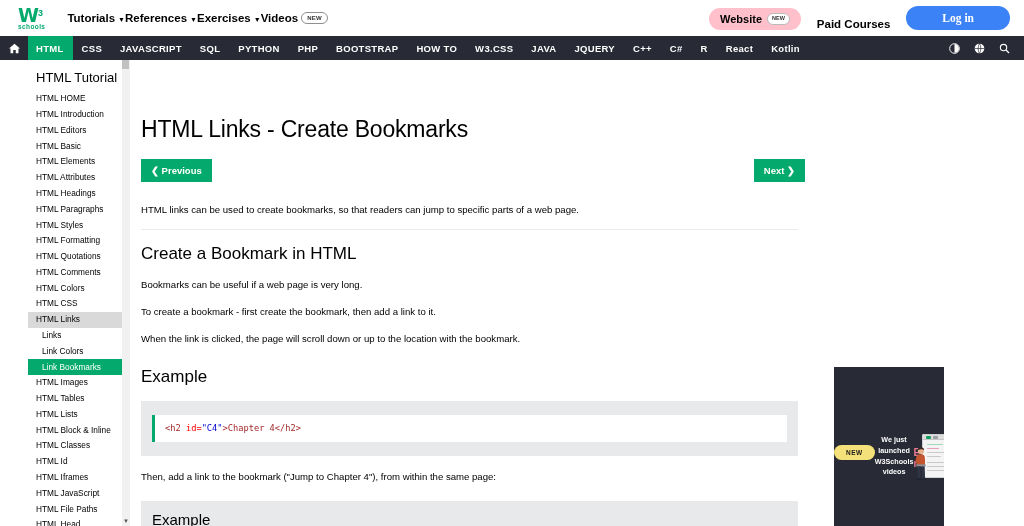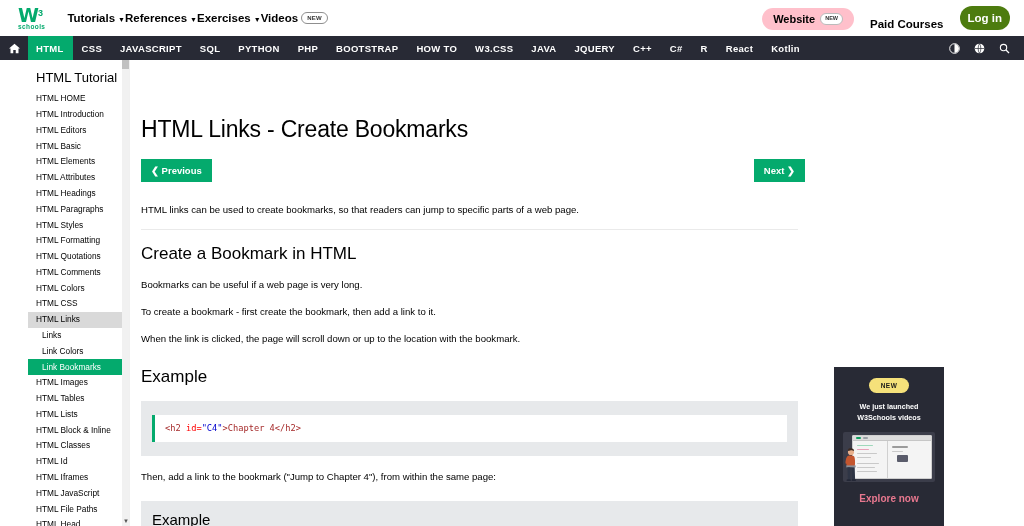--- a/index.html
+++ b/index.html
@@ -46,22 +46,22 @@
     background: #ffc0cb; border-radius: 14px; padding: 5px 11px;
     display: flex; align-items: center; gap: 5px;
     font-size: 11px; font-weight: bold; color: #000; cursor: pointer;
   }
   .badge-new-white {
     background: #fff; border: 1px solid #bbb; border-radius: 8px;
     font-size: 5.5px; padding: 2px 4px; font-weight: bold; color: #333; line-height: 1;
   }
   .paid-courses { font-size: 11.5px; font-weight: bold; color: #000; cursor: pointer; }
   .btn-login {
-    background: #4d7c0f; color: #fff; border-radius: 14px;
-    padding: 6px 8px; font-size: 11.5px; font-weight: bold; cursor: pointer;
+    background: #3b82f6; color: #fff; border-radius: 14px;
+    padding: 6px 36px; font-size: 11.5px; font-weight: bold; cursor: pointer; font-family: Liberation Serif, serif;
   }
 
   
   .mainnav {
     height: 24px; background: #282a35;
     display: flex; align-items: stretch; position: relative;
   }
   .mainnav-home {
     width: 28px; display: flex; align-items: center; justify-content: center;
     color: #fff; font-size: 11px; cursor: pointer;
@@ -142,21 +142,21 @@
   .tk-tag { color: #a52a2a; }
   .tk-attr { color: #ff0000; }
   .tk-val { color: #0000cd; }
   .spacer-p { font-size: 9.6px; color: #000; margin: 14px 0 16px 0; line-height: 1.55; }
 
   
   .rightcol { width: 196px; background: #fff; position: relative; }
   .adbox {
     position: absolute; left: 6px; top: 307px;
     width: 110px; height: 159px; background: #282a35;
-    display: flex; flex-direction: column; align-items: center;
+    display: flex; align-items: center;
     padding-top: 11px; overflow: hidden;
   }
   .ad-new-pill {
     background: #f5e17a; color: #1a1a1a; border-radius: 10px;
     font-size: 6.5px; font-weight: bold; padding: 4px 12px; letter-spacing: .5px;
   }
   .ad-head {
     color: #fff; font-size: 7.2px; font-weight: bold; text-align: center;
     line-height: 1.5; margin-top: 9px;
   }

